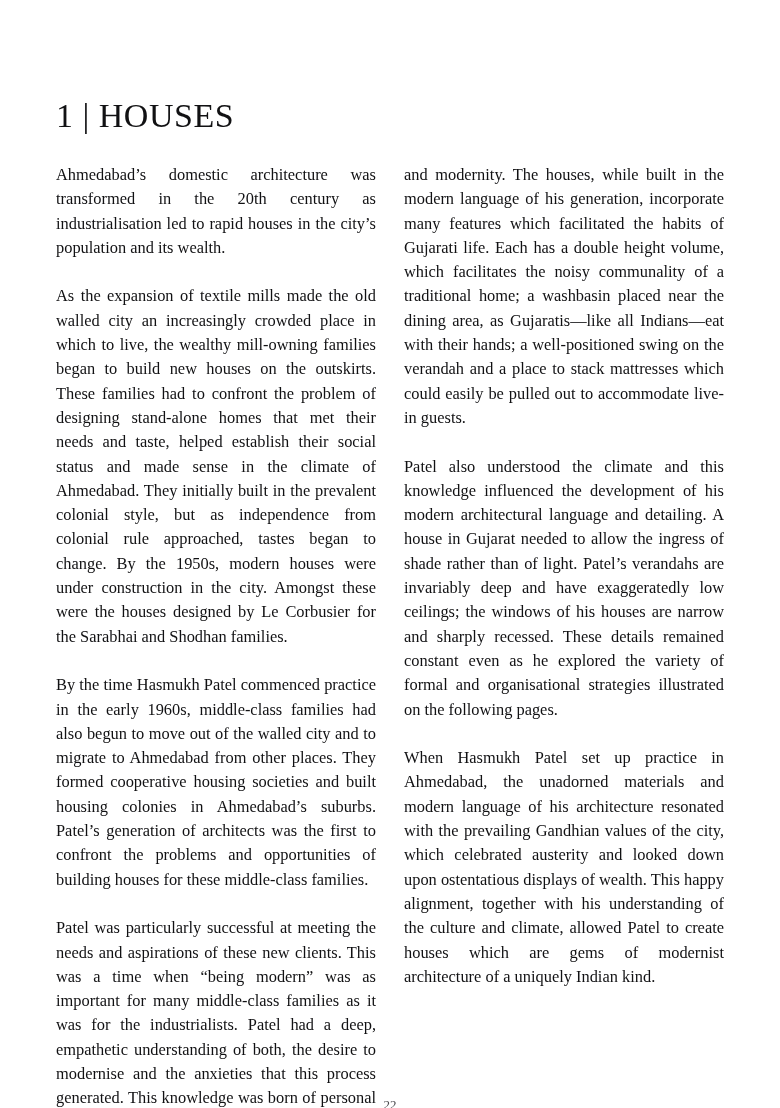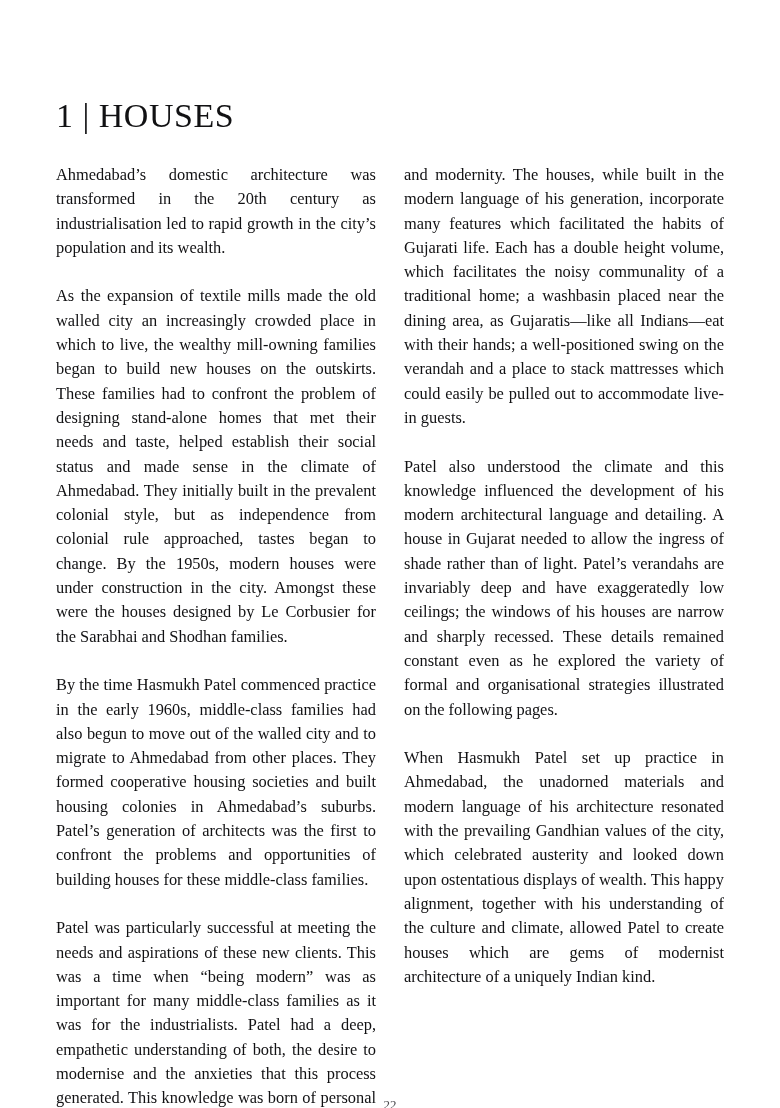--- a/index.html
+++ b/index.html
@@ -68,21 +68,21 @@
 </head>
 <body>
 
 <div class="page">
 
   <h1 class="chapter-heading">1 | HOUSES</h1>
 
   <div class="columns">
 
     <div class="column">
-      <p>Ahmedabad’s domestic architecture was transformed in the 20th century as industrialisation led to rapid growth in the city’s population and its wealth.</p>
+      <p>Ahmedabad’s domestic architecture was transformed in the 20th century as industrialisation led to rapid houses in the city’s population and its wealth.</p>
       <p>As the expansion of textile mills made the old walled city an increasingly crowded place in which to live, the wealthy mill-owning families began to build new houses on the outskirts. These families had to confront the problem of designing stand-alone homes that met their needs and taste, helped establish their social status and made sense in the climate of Ahmedabad. They initially built in the prevalent colonial style, but as independence from colonial rule approached, tastes began to change. By the 1950s, modern houses were under construction in the city. Amongst these were the houses designed by Le Corbusier for the Sarabhai and Shodhan families.</p>
       <p>By the time Hasmukh Patel commenced practice in the early 1960s, middle-class families had also begun to move out of the walled city and to migrate to Ahmedabad from other places. They formed cooperative housing societies and built housing colonies in Ahmedabad’s suburbs. Patel’s generation of architects was the first to confront the problems and opportunities of building houses for these middle-class families.</p>
       <p>Patel was particularly successful at meeting the needs and aspirations of these new clients. This was a time when “being modern” was as important for many middle-class families as it was for the industrialists. Patel had a deep, empathetic understanding of both, the desire to modernise and the anxieties that this process generated. This knowledge was born of personal experience and he brought it to bear on all of his private houses, creating an architectural idiom which effectively bridged tradition</p>
     </div>
 
     <div class="column">
       <p>and modernity. The houses, while built in the modern language of his generation, incorporate many features which facilitated the habits of Gujarati life. Each has a double height volume, which facilitates the noisy communality of a traditional home; a washbasin placed near the dining area, as Gujaratis—like all Indians—eat with their hands; a well-positioned swing on the verandah and a place to stack mattresses which could easily be pulled out to accommodate live-in guests.</p>
       <p>Patel also understood the climate and this knowledge influenced the development of his modern architectural language and detailing. A house in Gujarat needed to allow the ingress of shade rather than of light. Patel’s verandahs are invariably deep and have exaggeratedly low ceilings; the windows of his houses are narrow and sharply recessed. These details remained constant even as he explored the variety of formal and organisational strategies illustrated on the following pages.</p>
       <p>When Hasmukh Patel set up practice in Ahmedabad, the unadorned materials and modern language of his architecture resonated with the prevailing Gandhian values of the city, which celebrated austerity and looked down upon ostentatious displays of wealth. This happy alignment, together with his understanding of the culture and climate, allowed Patel to create houses which are gems of modernist architecture of a uniquely Indian kind.</p>
     </div>

